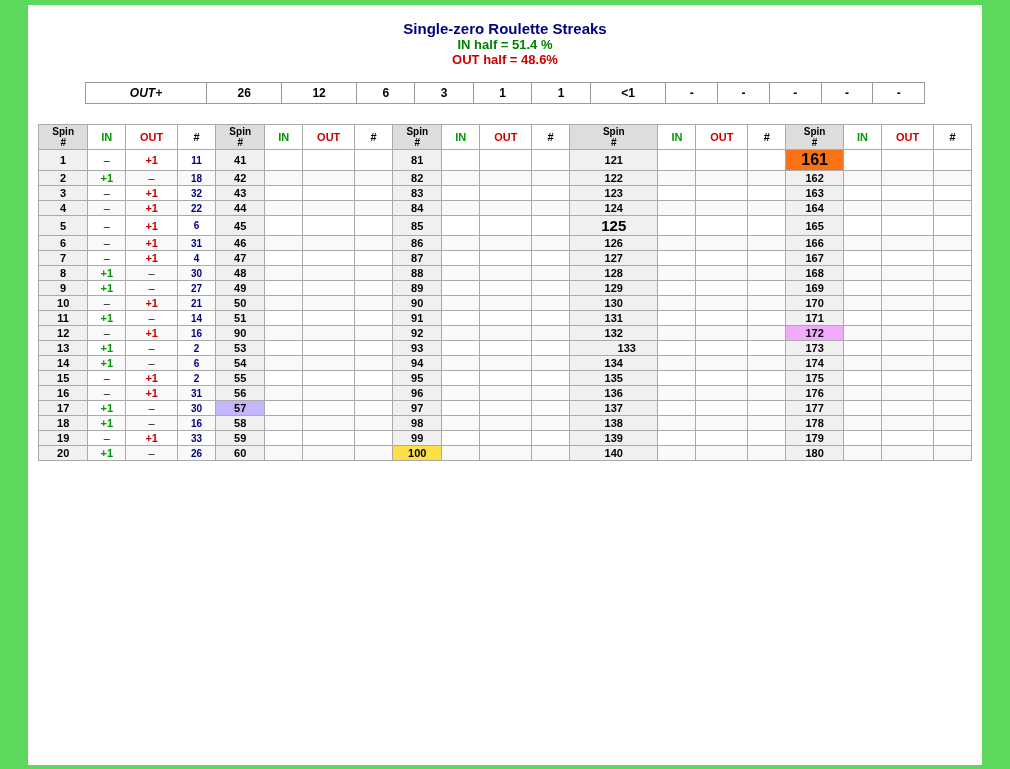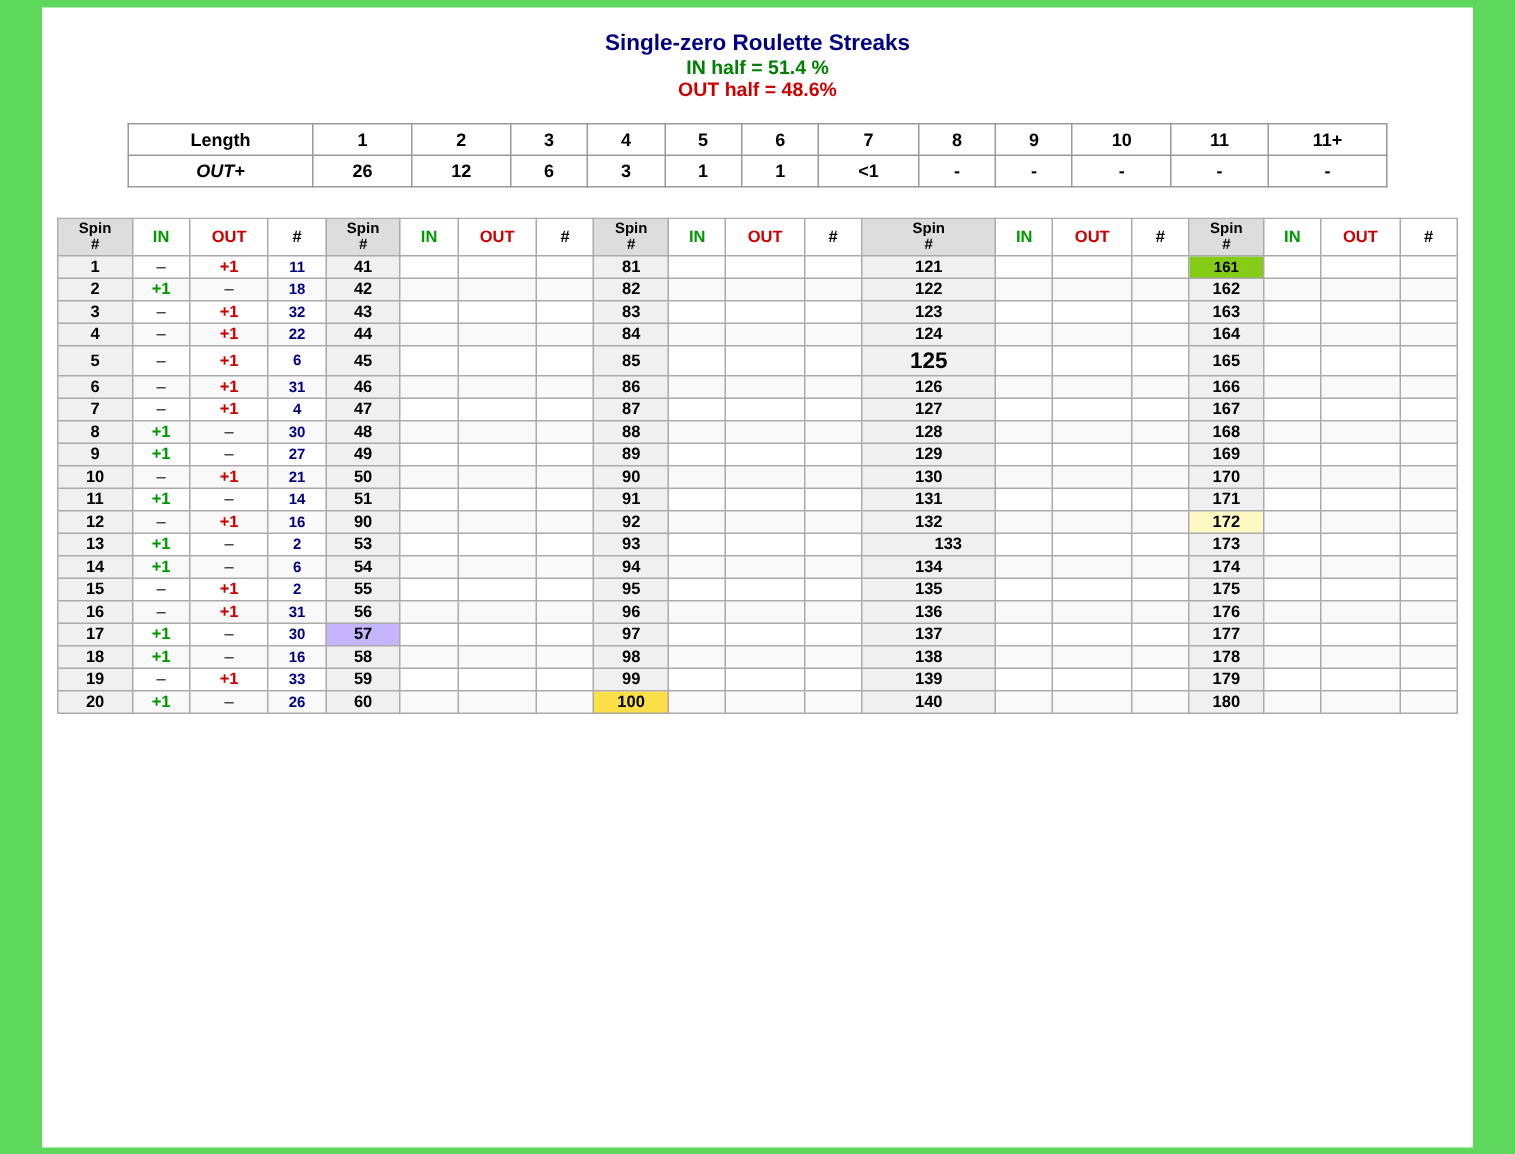--- a/index.html
+++ b/index.html
@@ -90,35 +90,20 @@
 <div class="page-outer">
 
   <div class="page-header">
     <h2>Single-zero Roulette Streaks</h2>
     <div class="in-stat">IN half = 51.4 %</div>
     <div class="out-stat">OUT half = 48.6%</div>
   </div>
 
   <table class="summary-table">
     <tbody id="summary-tbody">
-    <tr>
-          <td style="font-weight: bold; border: 1px solid rgb(153, 153, 153); padding: 3px 8px; text-align: center;">Length</td>
-          <td style="font-weight: bold; border: 1px solid rgb(153, 153, 153); padding: 3px 8px; text-align: center;">1</td>
-          <td style="font-weight: bold; border: 1px solid rgb(153, 153, 153); padding: 3px 8px; text-align: center;">2</td>
-          <td style="font-weight: bold; border: 1px solid rgb(153, 153, 153); padding: 3px 8px; text-align: center;">3</td>
-          <td style="font-weight: bold; border: 1px solid rgb(153, 153, 153); padding: 3px 8px; text-align: center;">4</td>
-          <td style="font-weight: bold; border: 1px solid rgb(153, 153, 153); padding: 3px 8px; text-align: center;">5</td>
-          <td style="font-weight: bold; border: 1px solid rgb(153, 153, 153); padding: 3px 8px; text-align: center;">6</td>
-          <td style="font-weight: bold; border: 1px solid rgb(153, 153, 153); padding: 3px 8px; text-align: center;">7</td>
-          <td style="font-weight: bold; border: 1px solid rgb(153, 153, 153); padding: 3px 8px; text-align: center;">8</td>
-          <td style="font-weight: bold; border: 1px solid rgb(153, 153, 153); padding: 3px 8px; text-align: center;">9</td>
-          <td style="font-weight: bold; border: 1px solid rgb(153, 153, 153); padding: 3px 8px; text-align: center;">10</td>
-          <td style="font-weight: bold; border: 1px solid rgb(153, 153, 153); padding: 3px 8px; text-align: center;">11</td>
-          <td style="font-weight: bold; border: 1px solid rgb(153, 153, 153); padding: 3px 8px; text-align: center;">11+</td>
-        </tr>
         <tr>
           <td style="font-weight: bold; font-style: italic; border: 1px solid rgb(153, 153, 153); padding: 3px 8px; text-align: center;">OUT+</td>
           <td style="border: 1px solid rgb(153, 153, 153); padding: 3px 8px; text-align: center;">26</td>
           <td style="border: 1px solid rgb(153, 153, 153); padding: 3px 8px; text-align: center;">12</td>
           <td style="border: 1px solid rgb(153, 153, 153); padding: 3px 8px; text-align: center;">6</td>
           <td style="border: 1px solid rgb(153, 153, 153); padding: 3px 8px; text-align: center;">3</td>
           <td style="border: 1px solid rgb(153, 153, 153); padding: 3px 8px; text-align: center;">1</td>
           <td style="border: 1px solid rgb(153, 153, 153); padding: 3px 8px; text-align: center;">1</td>
           <td style="border: 1px solid rgb(153, 153, 153); padding: 3px 8px; text-align: center;">&lt;1</td>
           <td style="border: 1px solid rgb(153, 153, 153); padding: 3px 8px; text-align: center;">-</td>
@@ -167,21 +152,21 @@
             <td></td>
             <td></td>
             <td style="background-color: rgb(240, 240, 240); font-weight: bold; font-size: 11px; margin-left: 24px;">81</td>
             <td></td>
             <td></td>
             <td></td>
             <td style="background-color: rgb(240, 240, 240); font-weight: bold; font-size: 11px;">121</td>
             <td></td>
             <td></td>
             <td></td>
-            <td style="background-color: #84cc16; font-weight: bold; font-size: 10px;">161</td>
+            <td style="background-color: #f97316; font-weight: bold; font-size: 16px;">161</td>
             <td></td>
             <td></td>
             <td></td>
           </tr>
           <tr>
             <td style="background-color: rgb(240, 240, 240); font-weight: bold; font-size: 11px;">2</td>
             <td style="color: rgb(0, 153, 0); font-weight: bold;">+1</td>
             <td style="color: rgb(0, 0, 0);">–</td>
             <td style="color: rgb(0, 0, 128); font-weight: bold; font-size: 10px;">18</td>
             <td style="background-color: rgb(240, 240, 240); font-weight: bold; font-size: 11px;">42</td>
@@ -409,21 +394,21 @@
             <td></td>
             <td></td>
             <td style="background-color: rgb(240, 240, 240); font-weight: bold; font-size: 11px;">92</td>
             <td></td>
             <td></td>
             <td></td>
             <td style="background-color: rgb(240, 240, 240); font-weight: bold; font-size: 11px;">132</td>
             <td></td>
             <td></td>
             <td></td>
-            <td style="background-color: #fef9c3; font-weight: bold; font-size: 11px;">172</td>
+            <td style="background-color: #f0abfc; font-weight: bold; font-size: 11px;">172</td>
             <td></td>
             <td></td>
             <td></td>
           </tr>
           <tr>
             <td style="background-color: rgb(240, 240, 240); font-weight: bold; font-size: 11px;">13</td>
             <td style="color: rgb(0, 153, 0); font-weight: bold;">+1</td>
             <td style="color: rgb(0, 0, 0);">–</td>
             <td style="color: rgb(0, 0, 128); font-weight: bold; font-size: 10px;">2</td>
             <td style="background-color: rgb(240, 240, 240); font-weight: bold; font-size: 11px;">53</td>

